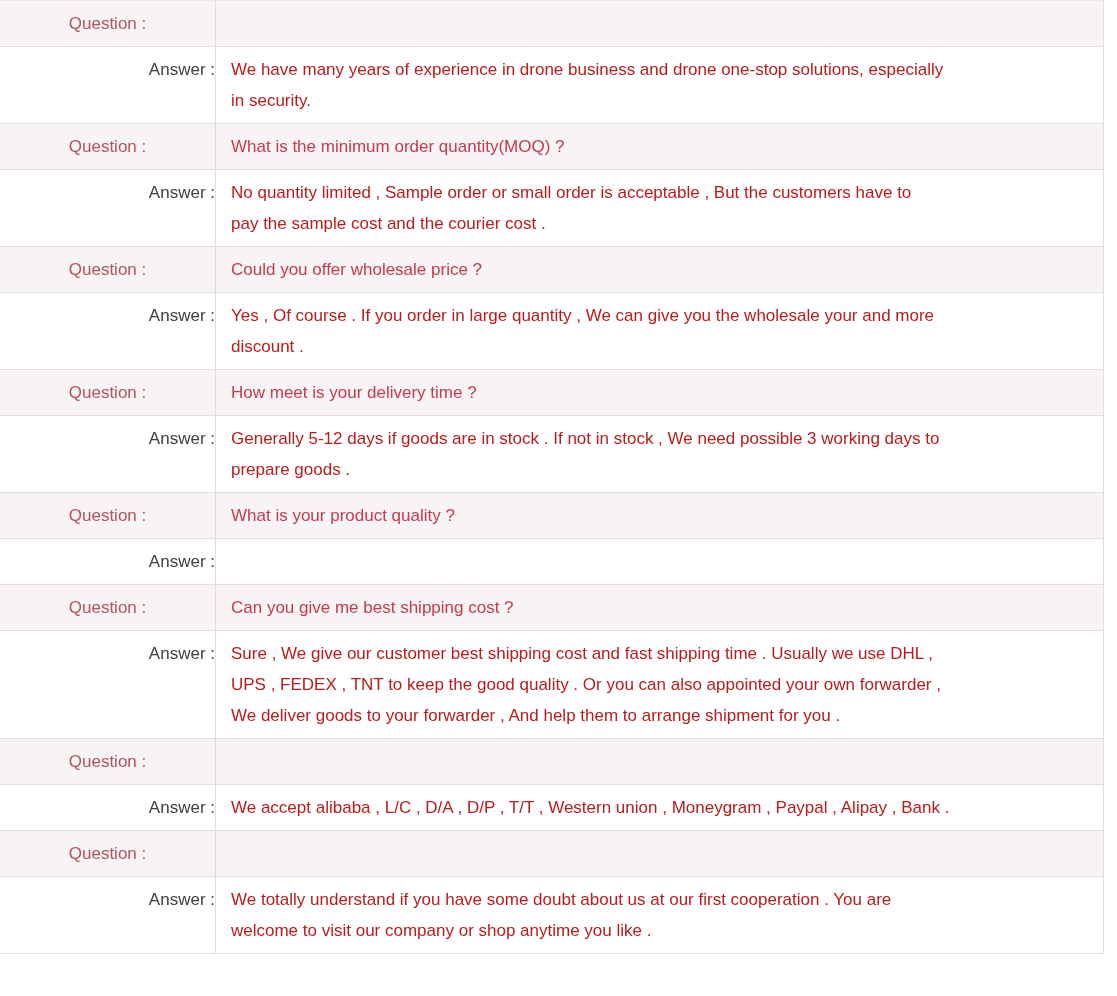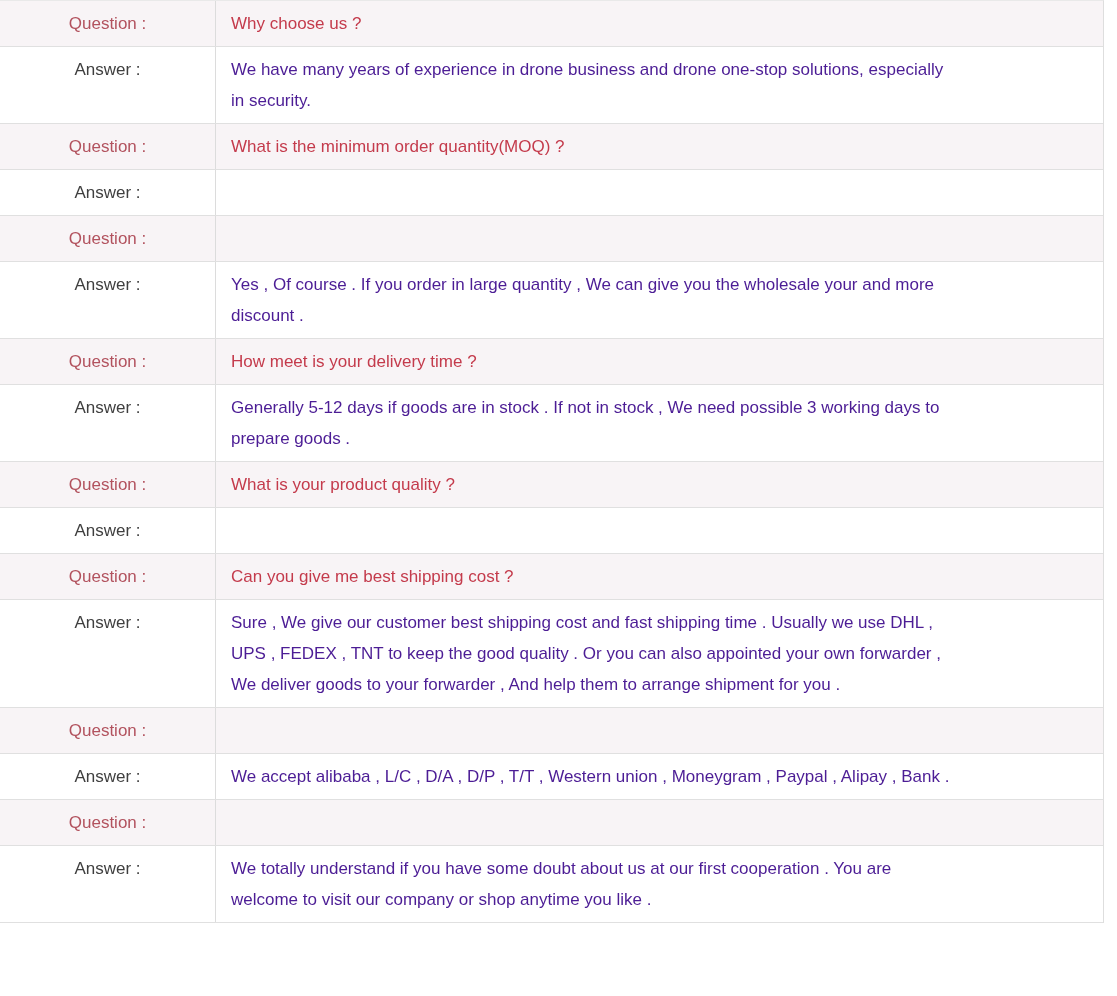--- a/index.html
+++ b/index.html
@@ -48,51 +48,54 @@
     color: #b2525e;
   }
   .q-row .content-cell {
     color: #c43b4c;
   }
   .a-row {
     background: #ffffff;
   }
   .a-row .label-cell {
     color: #3f3f3f;
+    text-align: right;
   }
   .a-row .content-cell {
-    color: #4c1d95;
+    color: #b91c1c;
   }
 </style>
 </head>
 <body>
 
 <div class="page">
   <div class="faq-table">
 
     <div class="row q-row">
       <div class="label-cell">Question :</div>
-      <div class="content-cell">Why choose us ?</div>
     </div>
     <div class="row a-row">
       <div class="label-cell">Answer :</div>
       <div class="content-cell">We have many years of experience in drone business and drone one-stop solutions, especially
 in security.</div>
     </div>
 
     <div class="row q-row">
       <div class="label-cell">Question :</div>
       <div class="content-cell">What is the minimum order quantity(MOQ) ?</div>
     </div>
     <div class="row a-row">
       <div class="label-cell">Answer :</div>
+      <div class="content-cell">No quantity limited , Sample order or small order is acceptable , But the customers have to
+pay the sample cost and the courier cost .</div>
     </div>
 
     <div class="row q-row">
       <div class="label-cell">Question :</div>
+      <div class="content-cell">Could you offer wholesale price ?</div>
     </div>
     <div class="row a-row">
       <div class="label-cell">Answer :</div>
       <div class="content-cell">Yes , Of course . If you order in large quantity , We can give you the wholesale your and more
 discount .</div>
     </div>
 
     <div class="row q-row">
       <div class="label-cell">Question :</div>
       <div class="content-cell">How meet is your delivery time ?</div>

